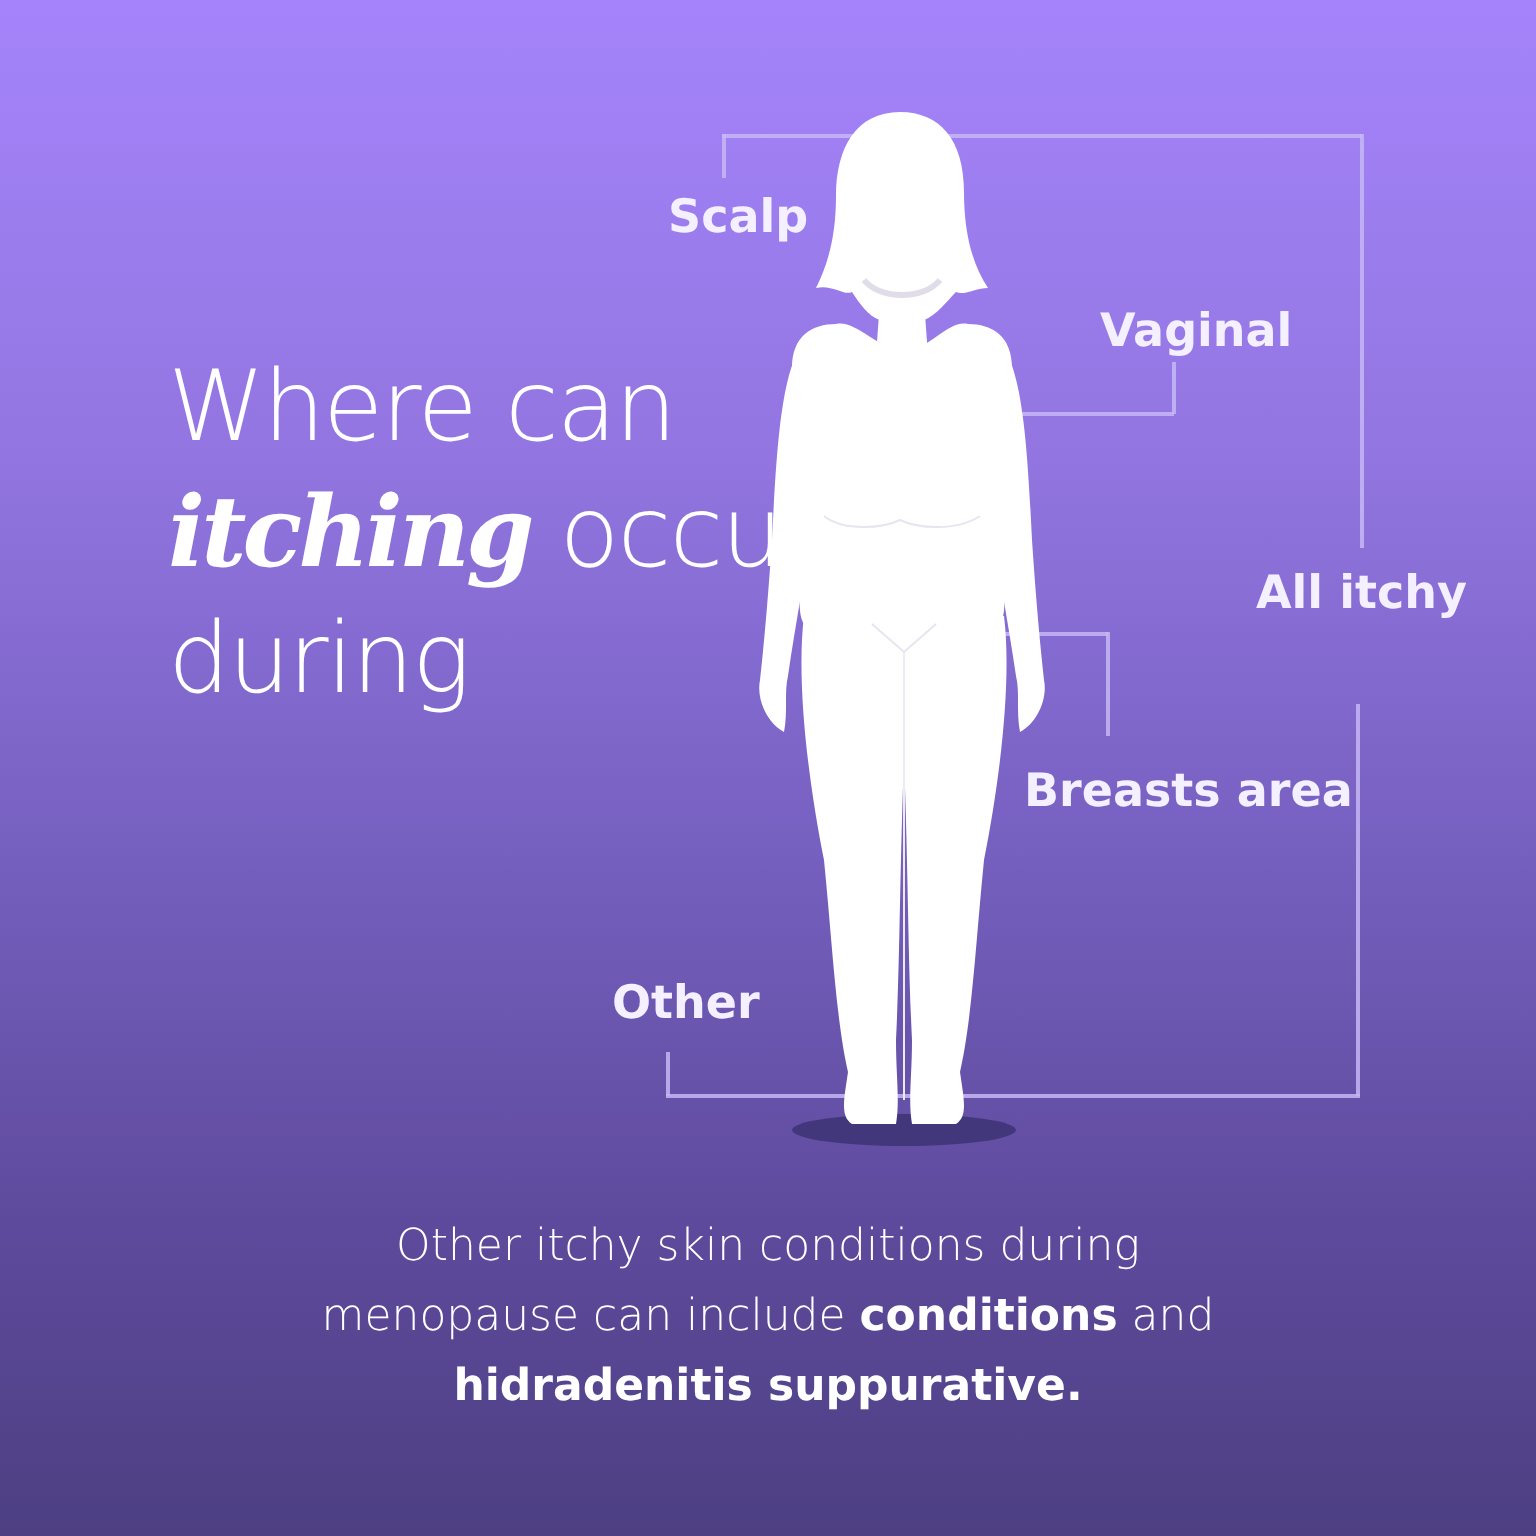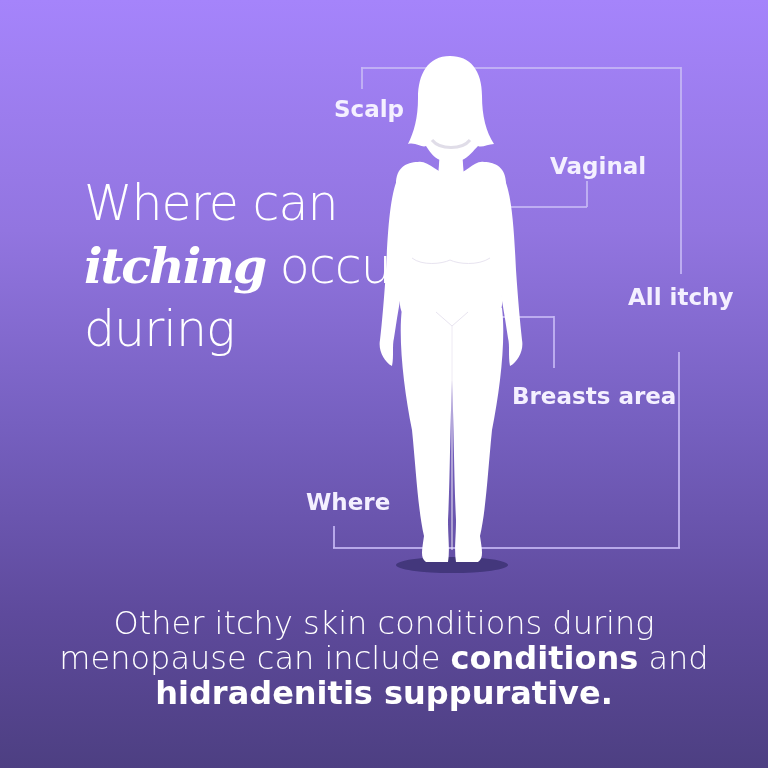--- a/index.html
+++ b/index.html
@@ -15,21 +15,21 @@
     letter-spacing:-1px; color:#fff;margin-left:42px;
   }
   .headline .em { font-family:"DejaVu Serif", serif; font-style:italic; font-weight:bold; letter-spacing:-2px; }
   .label {
     position:absolute; font-family:"DejaVu Sans", sans-serif; font-weight:bold; font-size:23px; color:#f4f0ff;
     line-height:26px;
   }
   .line { position:absolute; background:#c6b7f5; opacity:0.85; }
   .footer {
     position:absolute; left:0; top:606px; width:768px; text-align:center;
-    font-family:"DejaVu Sans", sans-serif; font-size:32px; line-height:35px; color:#fff; font-weight:300;
+    font-family:"DejaVu Sans", sans-serif; font-size:22px; line-height:35px; color:#fff; font-weight:300;
   }
   .footer b { font-weight:bold; }
   svg.figure { position:absolute; left:370px; top:50px; }
 </style>
 </head>
 <body>
 
 <div class="canvas">
 
   <div class="headline">
@@ -70,20 +70,20 @@
     <path d="M66 262 L82 276 L98 262" stroke="#e8e4f0" stroke-width="1" fill="none"></path>
     <line x1="82" y1="276" x2="82" y2="500" stroke="#eeeaf4" stroke-width="1"></line>
   </svg>
 
   <div class="label" style="left:334px; top:96px;">Scalp</div>
   <div class="label" style="left:550px; top:153px;">Vaginal</div>
   <div class="label" style="left:628px; top:284px;">
     <div>All itchy</div>
   </div>
   <div class="label" style="left:512px; top:383px;">Breasts area</div>
-  <div class="label" style="left:306px; top:489px;">Where</div>
+  <div class="label" style="left:306px; top:489px;">Other</div>
 
   <div class="footer">
     <div>Other itchy skin conditions during</div>
     <div><span>menopause can include </span><b>conditions</b><span> and</span></div>
     <div><b>hidradenitis suppurative.</b></div>
   </div>
 </div>
 
 </body></html>

